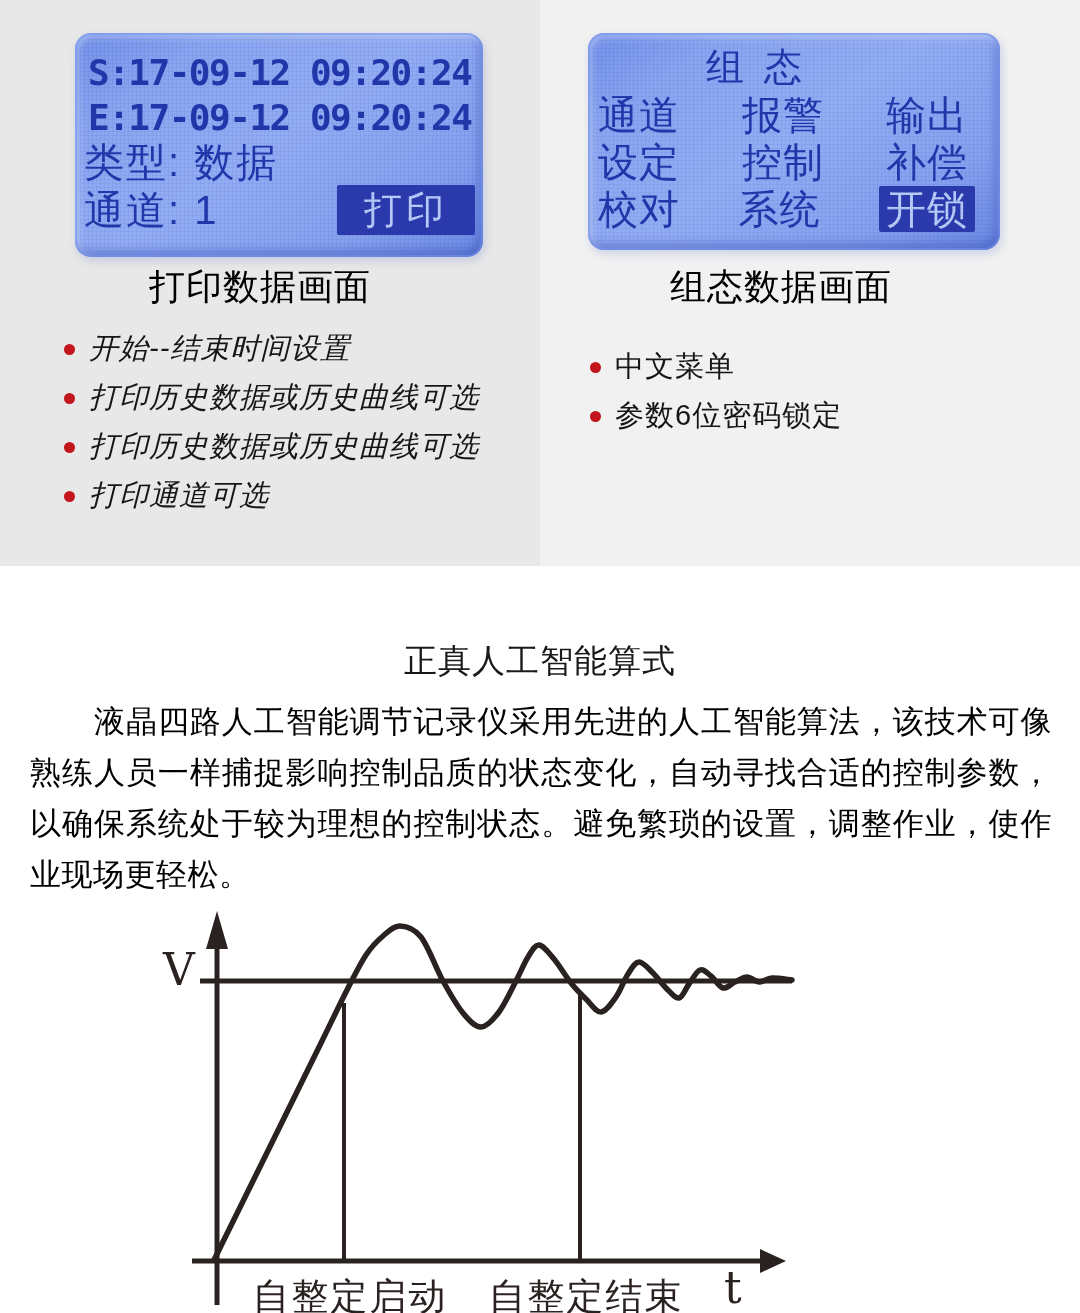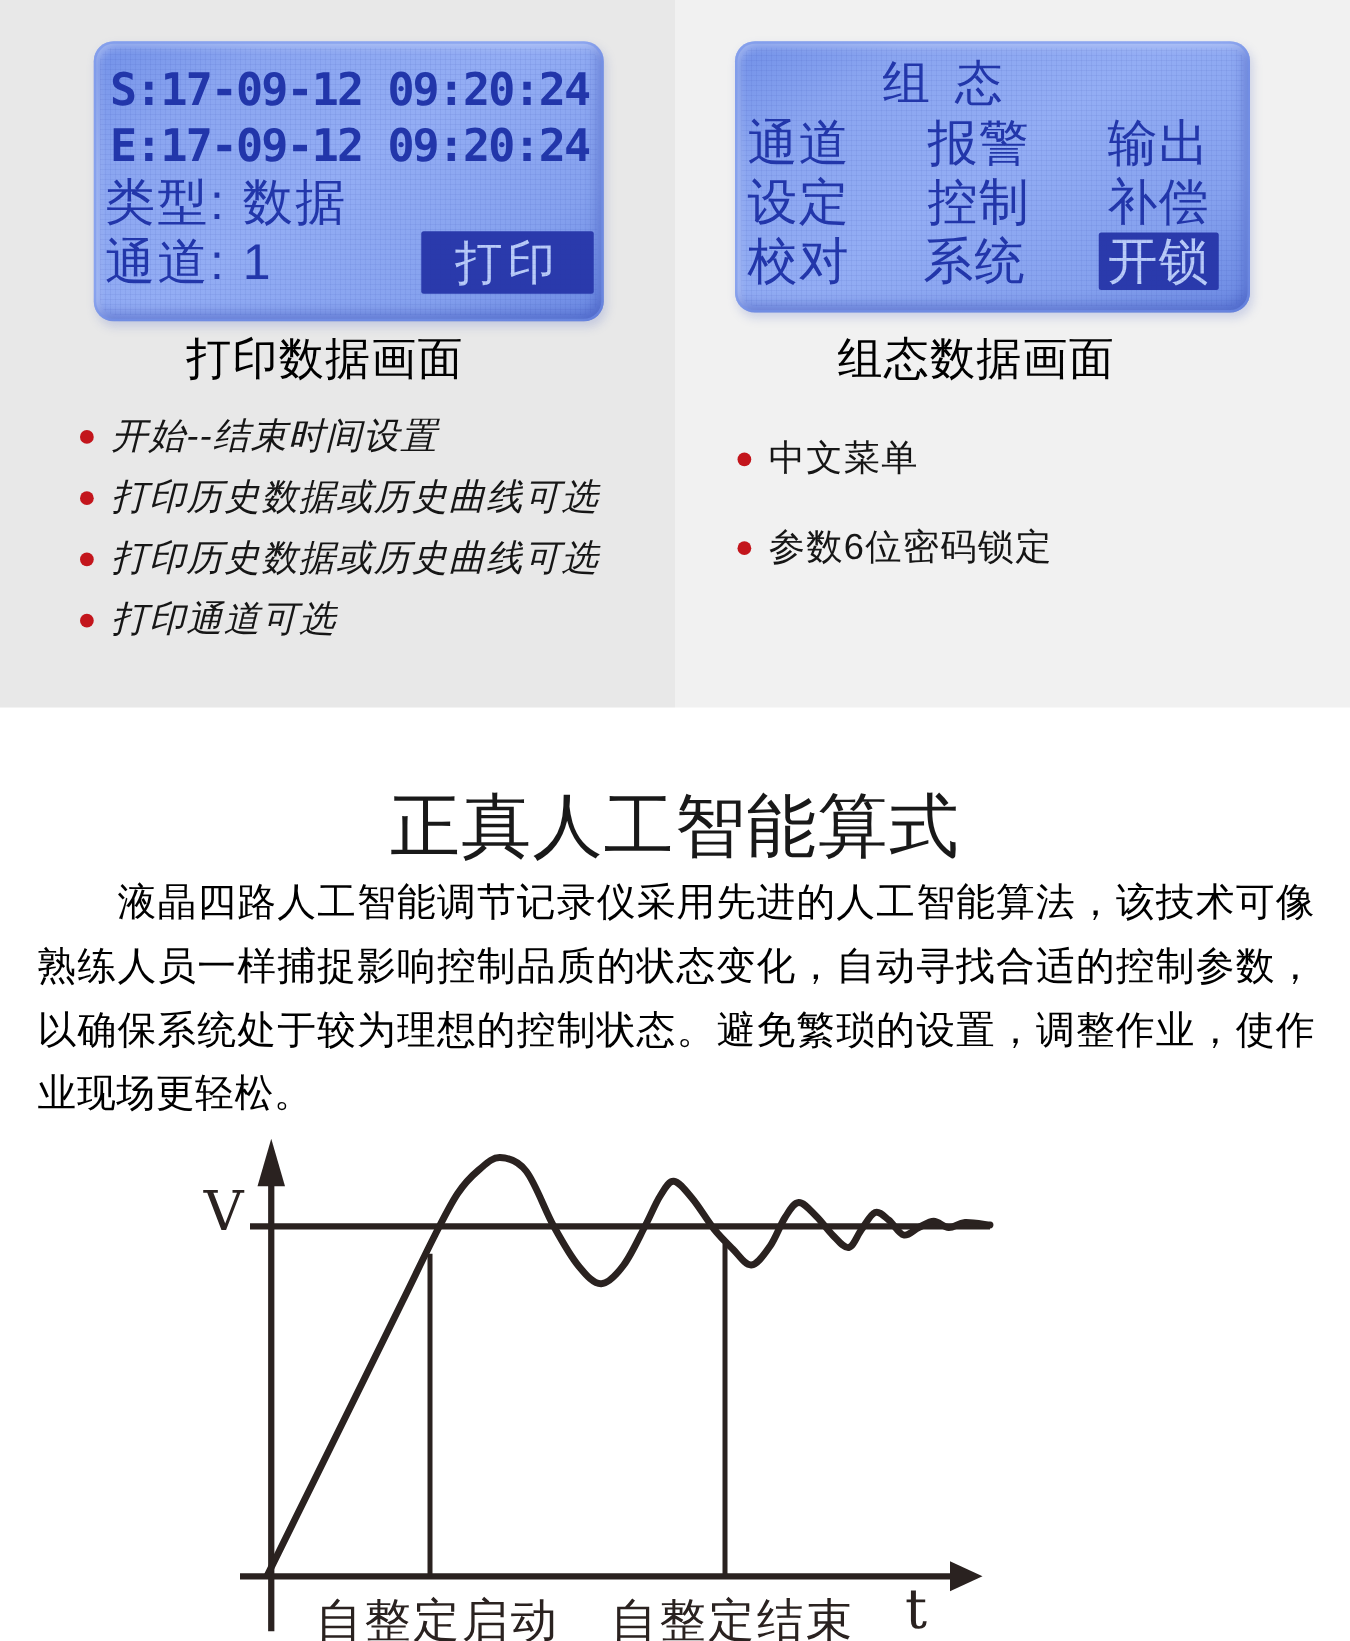--- a/index.html
+++ b/index.html
@@ -46,28 +46,28 @@
   .chip { background:#2a3aac; color:#b9cbf8; padding:0 7px; margin-right:-7px; border-radius:2px; }
 
   
   .caption { position:absolute; top:266px; font-size:36px; font-weight:400; color:#000;
     text-align:center; line-height:42px; letter-spacing:1px; }
   .caption-print  { left:0;     width:540px; padding-right:20px; }
   .caption-config { left:540px; width:540px; padding-right:58px; }
 
   .bullets { position:absolute; display:flex; flex-direction:column; }
   .bullets-print  { left:64px;  top:332px;font-style:italic; }
-  .bullets-config { left:590px; top:350px;gap:22px; }
+  .bullets-config { left:590px; top:350px; }
   .bullet-item { display:flex; align-items:center; gap:14px; height:34px; margin-bottom:15px;
     font-size:29px; color:#161616; letter-spacing:1px; white-space:nowrap; }
   .bullet-dot { width:11px; height:11px; border-radius:50%; background:#c3151c; flex:none; }
 
   
   .heading { position:absolute; top:633px; left:0; width:1080px; display:flex;
-    justify-content:center; gap:88px; font-size:56px; line-height:56px; color:#191919;
+    justify-content:center; gap:88px; font-size:33px; line-height:56px; color:#191919;
     letter-spacing:1px; white-space:nowrap; }
   .paragraph { position:absolute; top:696px; left:30px; width:1022px;
     font-size:31px; line-height:51px; color:#000000; text-indent:64px;
     text-align:justify; letter-spacing:.5px; }
 
   
   .diagram-svg { position:absolute; left:0; top:895px; width:1080px; height:418px; }
   .axis    { stroke:#2a2220; stroke-width:5; fill:none; }
   .axis-fill { fill:#2a2220; }
   .setline { stroke:#2a2220; stroke-width:5; }

